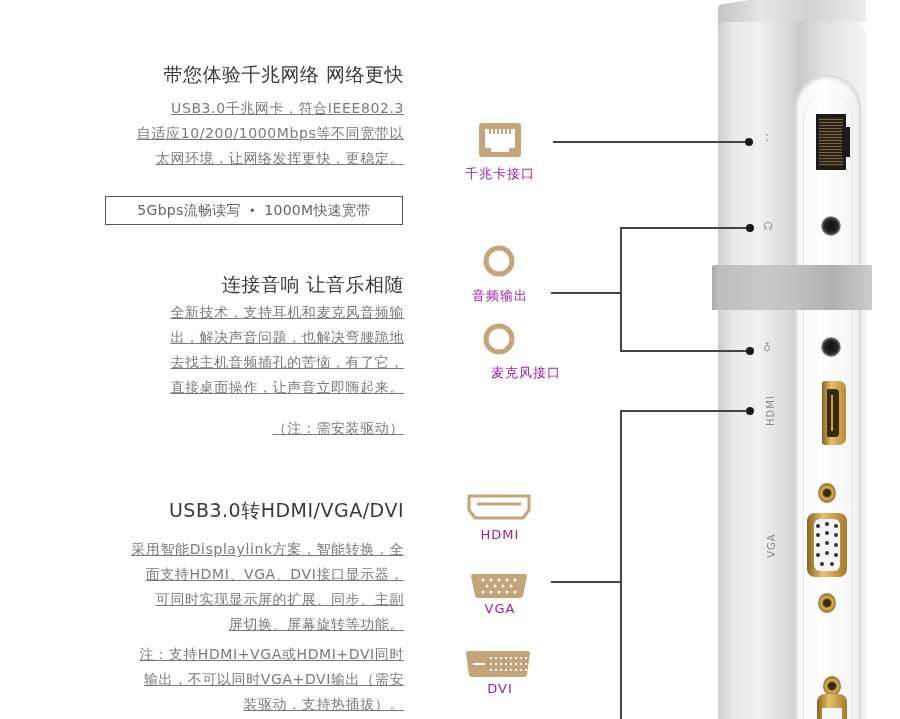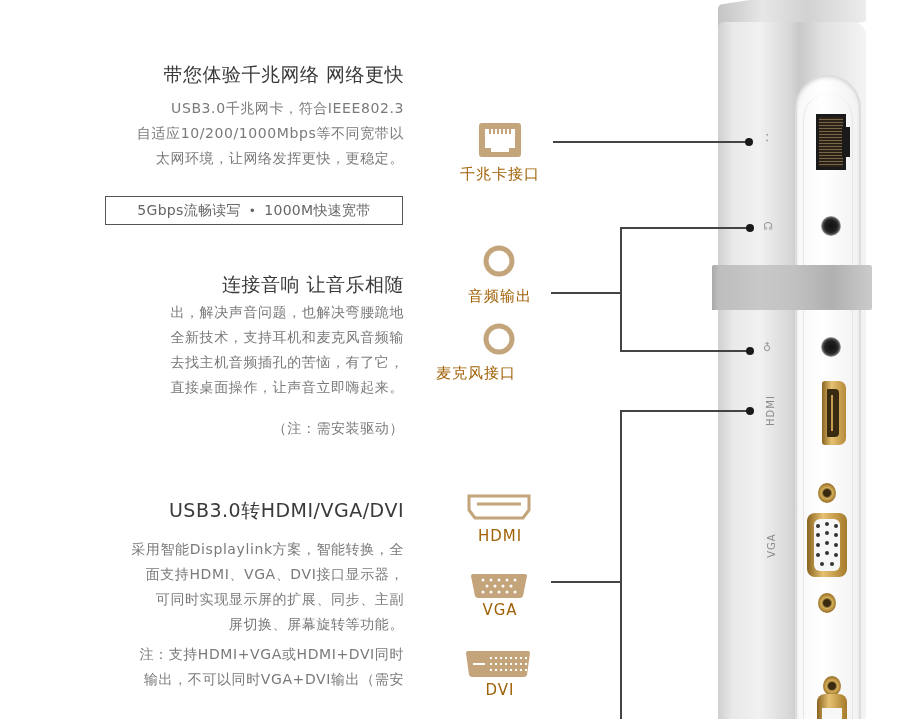--- a/index.html
+++ b/index.html
@@ -4,31 +4,31 @@
 <style>
   * { margin: 0; padding: 0; box-sizing: border-box; }
   html, body { width: 900px; height: 719px; background: #ffffff; overflow: hidden; }
   body { position: relative; font-family: "DejaVu Sans", "Liberation Sans", sans-serif; color: #666; }
 
   .abs { position: absolute; }
 
   
   .sec-title { position: absolute; right: 496px; font-size: 19px; color: #3a3a3a; white-space: nowrap; letter-spacing: 0.5px; }
   .sec-body  { position: absolute; right: 496px; text-align: right; font-size: 14px; line-height: 25px; color: #7a7a7a; white-space: nowrap; letter-spacing: 0.6px; }
-  .sec-body .ln { display: block; }
+  .sec-body .ln { display: block; text-decoration: underline; }
 
   .feature-box {
     position: absolute; left: 105px; top: 196px; width: 298px; height: 29px;
     border: 1.3px solid #555; font-size: 14px; color: #666;
     display: flex; align-items: center; justify-content: center; letter-spacing: 0.3px;
   }
   .feature-box .dot { margin: 0 8px; font-size: 12px; }
 
   
-  .icon-label { position: absolute; width: 120px; text-align: center; font-size: 15px; color: #a16207; letter-spacing: 1px; }
+  .icon-label { position: absolute; width: 120px; text-align: center; font-size: 13px; color: #a21caf; letter-spacing: 1px; }
 
   
   .hline { position: absolute; height: 2px; background: #444; }
   .vline { position: absolute; width: 2px; background: #444; }
   .dot-end { position: absolute; width: 8px; height: 8px; border-radius: 50%; background: #1a1a1a; }
 
   
   .dev-body {
     position: absolute; left: 718px; top: 22px; width: 148px; height: 720px;
     background: linear-gradient(90deg, #cfcfcf 0%, #e9e9e9 10%, #f1f1f1 28%, #d8d8d8 48%, #c9c9c9 55%, #e0e0e0 70%, #f4f4f4 100%);
@@ -102,37 +102,38 @@
   <span class="ln">太网环境，让网络发挥更快，更稳定。</span>
 </div>
 <div class="feature-box">
   <span>5Gbps流畅读写</span>
   <span class="dot">•</span>
   <span>1000M快速宽带</span>
 </div>
 
 <div class="sec-title" style="top:272px;">连接音响 让音乐相随</div>
 <div class="sec-body" style="top:300px;">
+  <span class="ln">全新技术，支持耳机和麦克风音频输</span>
   <span class="ln">出，解决声音问题，也解决弯腰跪地</span>
-  <span class="ln">全新技术，支持耳机和麦克风音频输</span>
   <span class="ln">去找主机音频插孔的苦恼，有了它，</span>
   <span class="ln">直接桌面操作，让声音立即嗨起来。</span>
   <span class="ln" style="margin-top:16px;">（注：需安装驱动）</span>
 </div>
 
 <div class="sec-title" style="top:498px;">USB3.0转HDMI/VGA/DVI</div>
 <div class="sec-body" style="top:537px;">
   <span class="ln">采用智能Displaylink方案，智能转换，全</span>
   <span class="ln">面支持HDMI、VGA、DVI接口显示器，</span>
   <span class="ln">可同时实现显示屏的扩展、同步、主副</span>
   <span class="ln">屏切换、屏幕旋转等功能。</span>
 </div>
 <div class="sec-body" style="top:642px;margin-left:42px;">
   <span class="ln">注：支持HDMI+VGA或HDMI+DVI同时</span>
   <span class="ln">输出，不可以同时VGA+DVI输出（需安</span>
+  <span class="ln">装驱动，支持热插拔）。</span>
 </div>
 
 <div class="abs" style="left:478px; top:122px;">
   <svg width="44" height="36" viewBox="0 0 44 36">
     <rect x="1" y="1" width="42" height="34" rx="3" fill="#c4a47a"></rect>
     <path d="M7 7 H37 V26 H31 V30 H13 V26 H7 Z" fill="#ffffff"></path>
     <g fill="#c4a47a">
         <rect x="11" y="7" width="2" height="5"></rect>
         <rect x="15" y="7" width="2" height="5"></rect>
         <rect x="19" y="7" width="2" height="5"></rect>
@@ -149,21 +150,21 @@
       <circle cx="17" cy="17" r="13" fill="none" stroke="#c4a47a" stroke-width="5"></circle>
     </svg>
 </div>
 <div class="icon-label" style="left:440px; top:287px;">音频输出</div>
 
 <div class="abs" style="left:482px; top:322px;">
   <svg width="34" height="34" viewBox="0 0 34 34">
       <circle cx="17" cy="17" r="13" fill="none" stroke="#c4a47a" stroke-width="5"></circle>
     </svg>
 </div>
-<div class="icon-label" style="left:416px; top:364px;">麦克风接口</div>
+<div class="icon-label" style="left:466px; top:364px;">麦克风接口</div>
 
 <div class="abs" style="left:467px; top:494px;">
   <svg width="64" height="26" viewBox="0 0 64 26">
     <path d="M2 2 H62 V16 L56 24 H8 L2 16 Z" fill="none" stroke="#c4a47a" stroke-width="3"></path>
     <line x1="10" y1="10" x2="54" y2="10" stroke="#c4a47a" stroke-width="3"></line>
   </svg>
 </div>
 <div class="icon-label" style="left:440px; top:527px;">HDMI</div>
 
 <div class="abs" style="left:470px; top:573px;">

